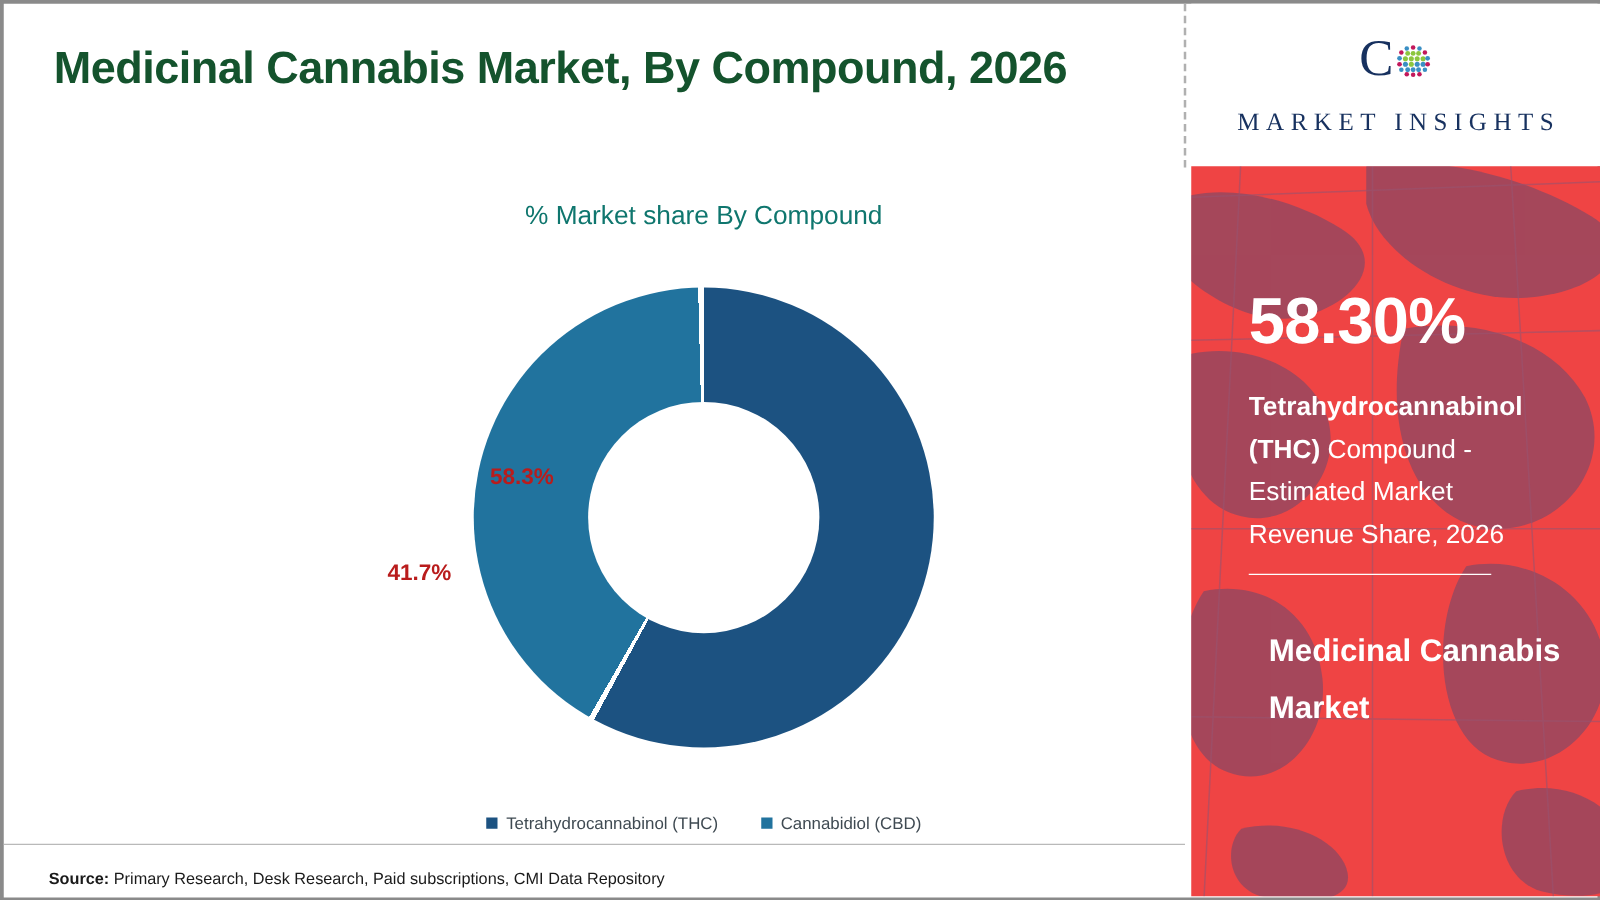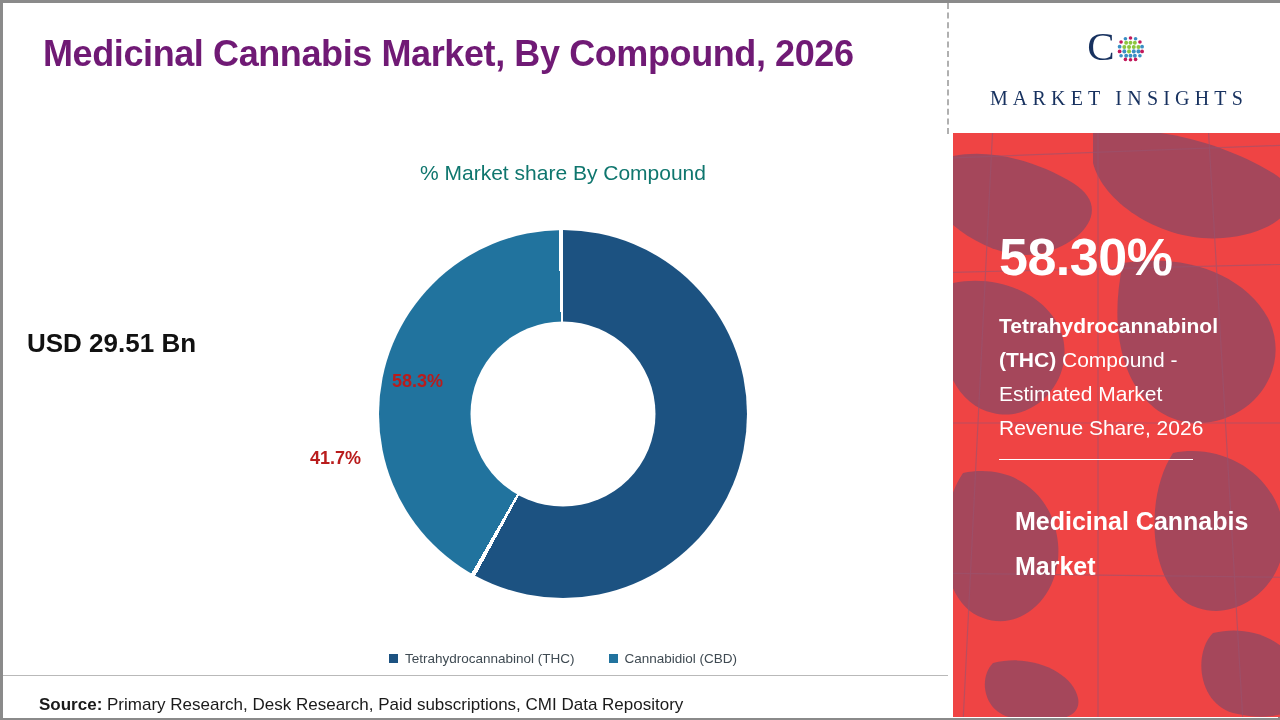--- a/index.html
+++ b/index.html
@@ -27,21 +27,21 @@
     left:0; top:0;
     width:945px; height:714px;
   }
 
   #chart-title {
     position:absolute;
     left:40px; top:30px;
     width:880px;
     font-size:36px;
     font-weight:bold;
-    color:#701a75;
+    color:#14532d;
     letter-spacing:-0.4px;
     line-height:1.15;
     white-space:nowrap;
   }
 
   #chart-subtitle {
     position:absolute;
     left:0; top:158px;
     width:1120px;
     text-align:center;
@@ -114,21 +114,21 @@
   
   #footer-rule {
     position:absolute;
     left:0; top:672px;
     width:945px;
     border-top:1px solid #b9b9b9;
   }
   #source-line {
     position:absolute;
     left:36px; top:692px;
-    font-size:17px;
+    font-size:13px;
     color:#1a1a1a;
     white-space:nowrap;
   }
   #source-label { font-weight:bold; }
 
   
   #panel-divider {
     position:absolute;
     left:944px; top:0;
     width:0; height:131px;
@@ -230,21 +230,20 @@
 
 <div id="infographic">
 
   <div id="left-panel">
 
     <div id="chart-title">Medicinal Cannabis Market, By Compound, 2026</div>
 
     <div id="chart-subtitle">% Market share By Compound</div>
 
     <div id="total-market-block">
-      <span id="total-market-value">USD 29.51 Bn</span>
     </div>
 
     <div id="donut-wrap">
       <div id="donut-ring" style="background: conic-gradient(rgb(28, 82, 129) 0deg, rgb(28, 82, 129) 208.48deg, rgb(255, 255, 255) 208.48deg, rgb(255, 255, 255) 209.88deg, rgb(33, 115, 158) 209.88deg, rgb(33, 115, 158) 358.6deg, rgb(255, 255, 255) 358.6deg, rgb(255, 255, 255) 360deg);"></div>
       <div id="donut-hole"></div>
     </div>
     <div class="slice-label" id="slice-label-thc">41.7%</div>
     <div class="slice-label" id="slice-label-cbd">58.3%</div>
 
     <div id="legend">

